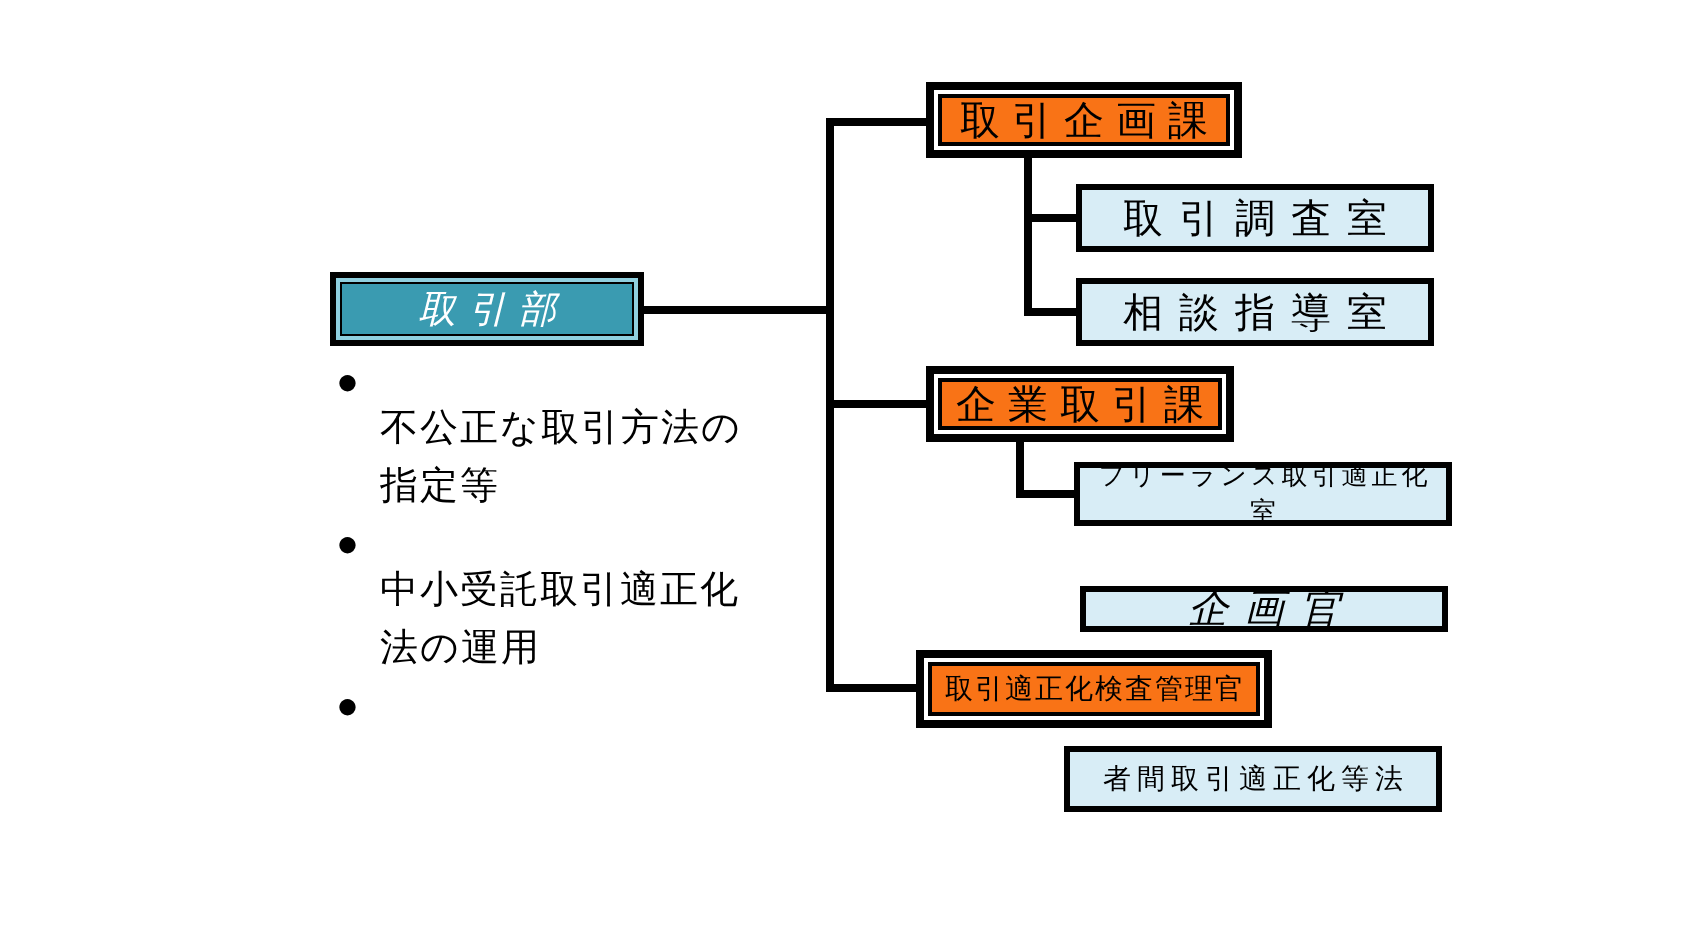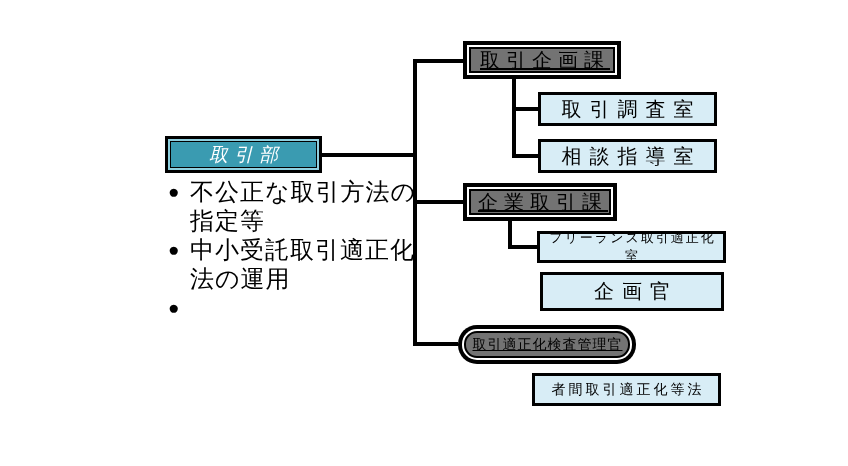--- a/index.html
+++ b/index.html
@@ -18,46 +18,46 @@
   .dept-box{
     position:absolute;left:170px;top:141px;width:147px;height:27px;
     box-sizing:border-box;background:#3a9bb1;border:1px solid #000;
     box-shadow:0 0 0 2px #8fd0df,0 0 0 5px #000;
     display:flex;align-items:center;justify-content:center;
     color:#ffffff;font-size:19px;letter-spacing:6px;padding-left:6px;font-style:italic;
   }
 
   
   .division-box{
-    position:absolute;box-sizing:border-box;background:#737373;
+    position:absolute;box-sizing:border-box;background:#f97316;
     border:2px solid #000;
     box-shadow:0 0 0 2px #ffffff,0 0 0 6px #000;
     display:flex;align-items:center;justify-content:center;
-    font-size:20px;letter-spacing:6px;padding-left:6px;text-decoration:underline;
+    font-size:20px;letter-spacing:6px;padding-left:6px;
   }
-  .division-box.small{font-size:14px;letter-spacing:1px;padding-left:1px;border-radius:13px;}
+  .division-box.small{font-size:14px;letter-spacing:1px;padding-left:1px;}
 
   
   .office-box{
     position:absolute;box-sizing:border-box;background:#d8edf6;
     border:3px solid #000;
     display:flex;align-items:center;justify-content:center;
     font-size:20px;letter-spacing:8px;padding-left:8px;
   }
   .office-box.small{font-size:13px;letter-spacing:2px;padding-left:2px;}
   .office-box.mid{font-size:14px;letter-spacing:3px;padding-left:3px;}
 
   
   .bullets{position:absolute;left:168px;top:177px;width:260px;}
   .bullet-item{display:flex;align-items:flex-start;}
   .bullet-item .bullet{
     width:22px;flex:0 0 22px;font-size:19px;line-height:29px;
   }
   .bullet-item .btext{
-    white-space:pre-line;font-size:24px;line-height:29px;letter-spacing:1px;
+    white-space:pre-line;font-size:19px;line-height:29px;letter-spacing:1px;margin-top:23px;
   }
 </style>
 </head>
 <body>
 
 <div class="canvas">
 
   <div class="line" style="left:322px;top:153px;width:93px;height:4px;"></div>
   <div class="line" style="left:413px;top:59px;width:4px;height:287px;"></div>
   <div class="line" style="left:413px;top:59px;width:50px;height:4px;"></div>
@@ -101,20 +101,20 @@
 
   <div class="office-box" style="left:538px;top:139px;width:179px;height:34px;">
     <span>相談指導室</span>
   </div>
   <div class="office-box" style="left:538px;top:92px;width:179px;height:34px;">
     <span>取引調査室</span>
   </div>
   <div class="office-box small" style="left:537px;top:231px;width:189px;height:32px;text-align:center;">
     <span>フリーランス取引適正化室</span>
   </div>
-  <div class="office-box" style="left:540px;top:272px;width:184px;height:39px;">
+  <div class="office-box" style="left:540px;top:293px;width:184px;height:23px;font-style:italic;">
     <span>企画官</span>
   </div>
   <div class="office-box mid" style="left:532px;top:373px;width:189px;height:33px;">
     <span>者間取引適正化等法</span>
   </div>
 
 </div>
 
 </body></html>

